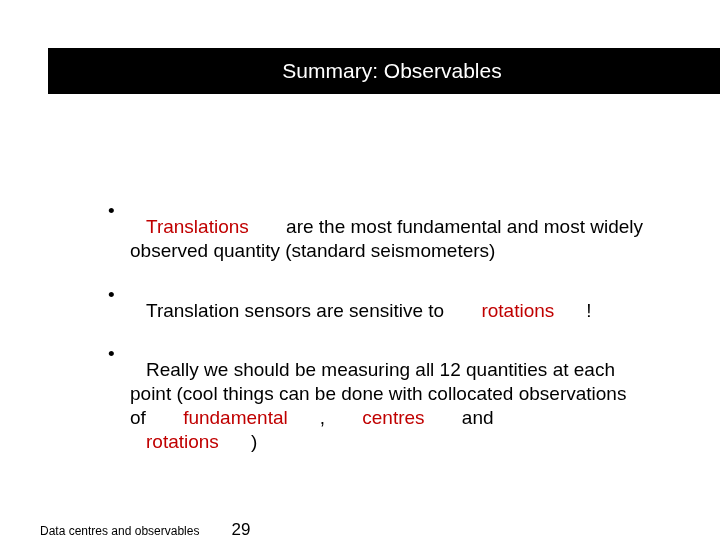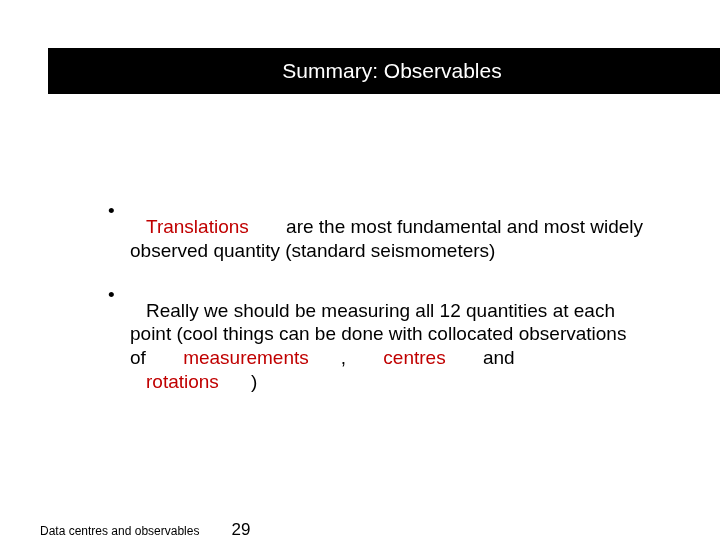--- a/index.html
+++ b/index.html
@@ -24,21 +24,24 @@
   <div class="titlebar">
     <span>Summary: Observables</span>
   </div>
 
   <div class="content">
     <ul class="bullets">
       <li>
         <span class="red">Translations</span><span> are the most fundamental and most widely observed quantity (standard seismometers)</span>
       </li>
       <li>
-        <span>Really we should be measuring all 12 quantities at each point (cool things can be done with collocated observations of </span><span class="red">measurements</span><span>, </span><span class="red">centres</span><span> and </span><span class="red">rotations</span><span>)</span>
+        <span>Translation sensors are sensitive to </span><span class="red">rotations</span><span>!</span>
+      </li>
+      <li>
+        <span>Really we should be measuring all 12 quantities at each point (cool things can be done with collocated observations of </span><span class="red">fundamental</span><span>, </span><span class="red">centres</span><span> and </span><span class="red">rotations</span><span>)</span>
       </li>
     </ul>
   </div>
 
   <div class="footer">
     <span class="footer-left">Data centres and observables</span>
     <span class="footer-right">29</span>
   </div>
 
 </div>

